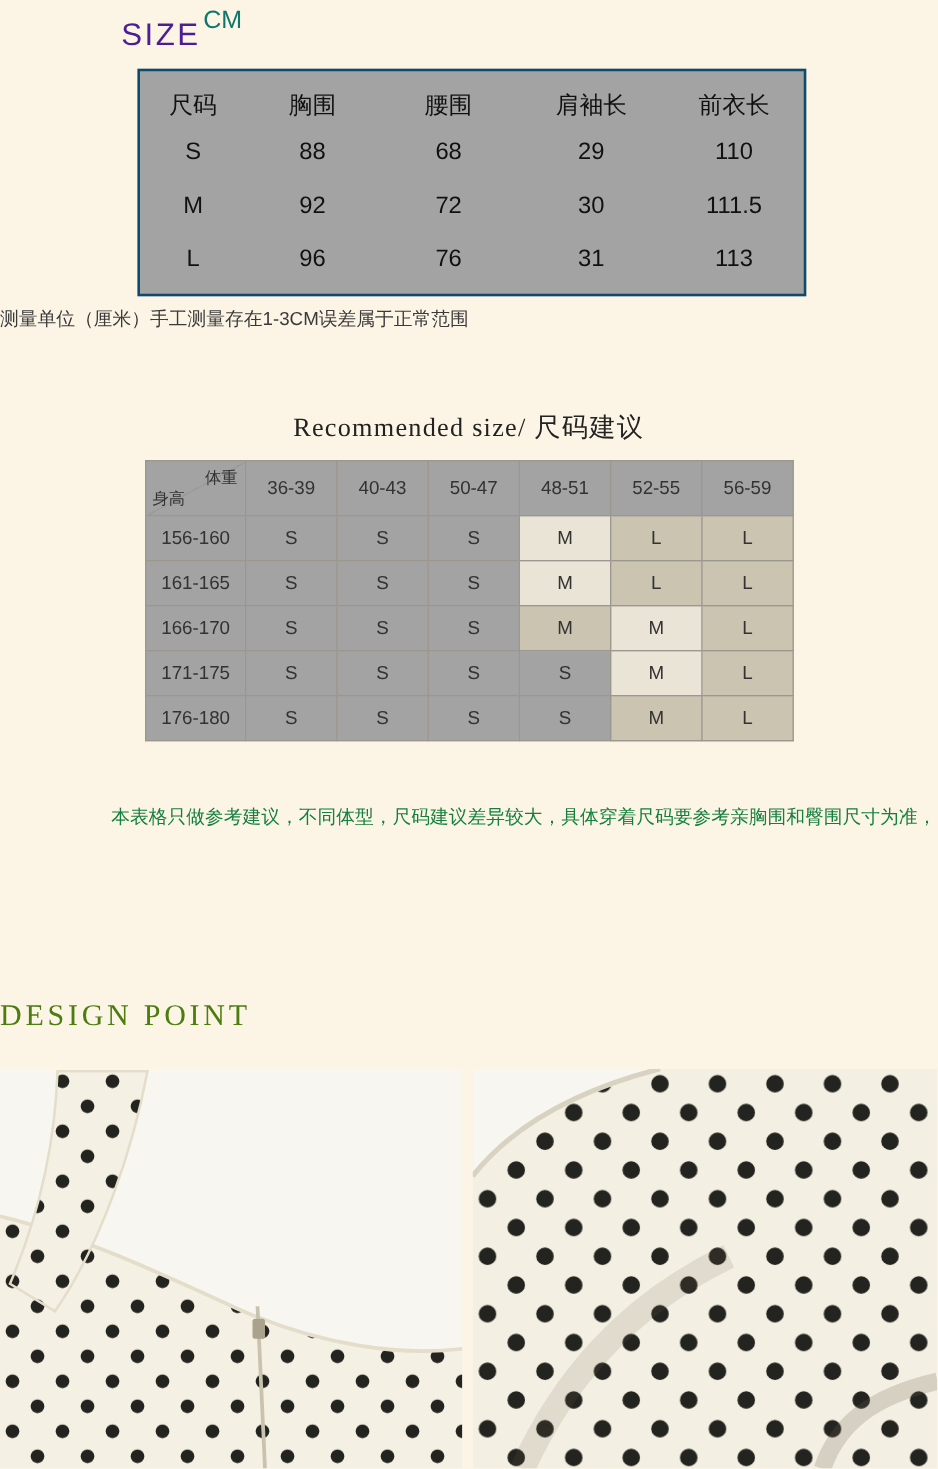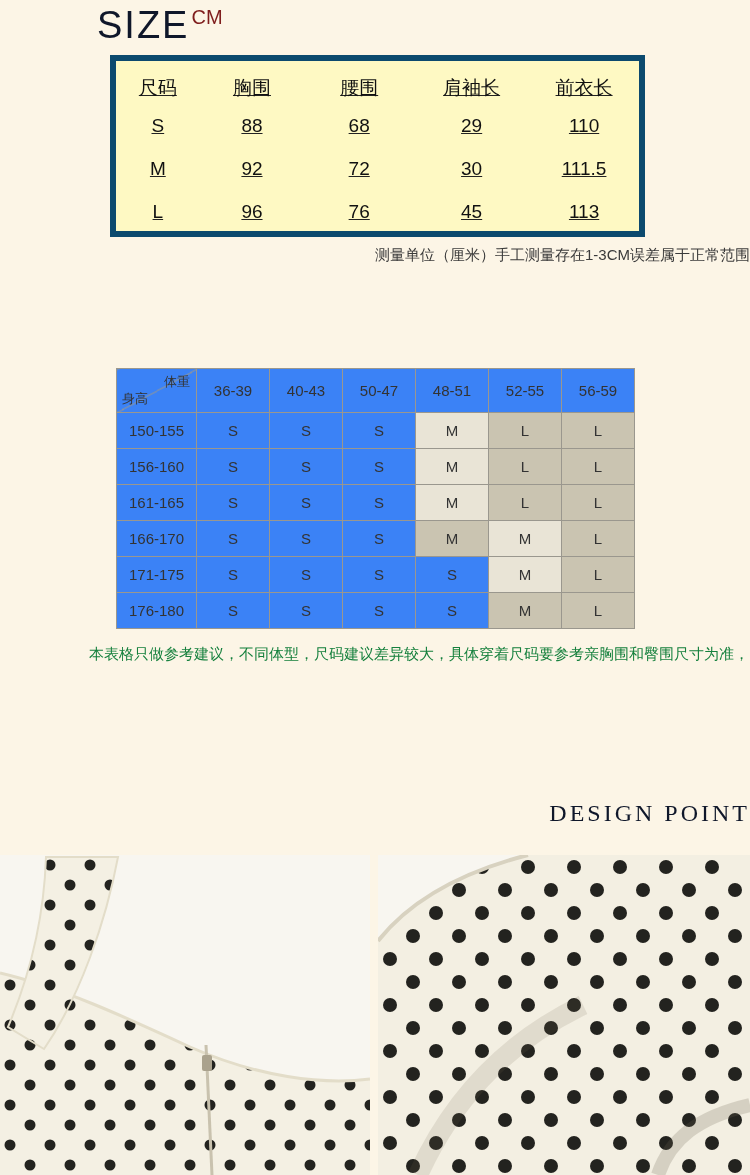--- a/index.html
+++ b/index.html
@@ -5,43 +5,43 @@
   * { margin:0; padding:0; box-sizing:border-box; }
   html,body { background:#fcf5e6; }
   .page {
     position:relative; width:750px; height:1175px; margin:0 auto;
     background:#fcf5e6; overflow:hidden;
     font-family:"Liberation Sans","DejaVu Sans",sans-serif; color:#222;
   }
 
   
   .size-head { position:absolute; left:97px; top:6px; line-height:1; }
-  .size-word { font-size:38px; letter-spacing:2px; color:#0f172a; }
-  .size-unit { font-size:20px; vertical-align:14px; margin-left:2px; color:#7f1d1d; }
+  .size-word { font-size:25px; letter-spacing:2px; color:#4c1d95; }
+  .size-unit { font-size:20px; vertical-align:14px; margin-left:2px; color:#0f766e; }
 
   
   .size-box {
     position:absolute; left:110px; top:55px; width:535px; height:182px;
-    background:#fef9c3; border:6px solid #0c4a6e;text-decoration:underline;
+    background:#a3a3a3; border:2px solid #0c4a6e;
   }
   .size-table { width:100%; height:172px; border-collapse:collapse; table-layout:fixed; text-align:center; }
   .size-table th { font-weight:normal; font-size:19px; height:44px; padding-top:10px; color:#111; }
   .size-table td { font-size:19px; height:38px; color:#111; }
 
-  .measure-note { position:absolute; top:246px; left:0; width:100%; text-align:right; font-size:15px; color:#3a3a3a; }
+  .measure-note { position:absolute; top:246px; left:0; width:100%; text-align:left; font-size:15px; color:#3a3a3a; }
 
   
   .rec-title {
     position:absolute; top:328px; left:0; width:100%; text-align:center;
     font-family:"Liberation Serif","DejaVu Serif",serif; font-weight:normal;
     font-size:21px; letter-spacing:1px; color:#222;
   }
   .rec-table {
     position:absolute; left:116px; top:368px; border-collapse:collapse;
-    font-size:15px; text-align:center; color:#333; background:#3b82f6;
+    font-size:15px; text-align:center; color:#333; background:#a3a3a3;
   }
   .rec-table th, .rec-table td { border:1px solid #9a978e; font-weight:normal; }
   .rec-table thead th { width:73px; height:44px; font-size:15px; }
   .rec-table tbody th { width:80px; height:36px; font-size:15px; }
   .rec-table tbody td { width:73px; height:36px; font-size:15px; }
   .rec-table td[data-shade="l"] { background:#e9e4d6; }
   .rec-table td[data-shade="d"] { background:#cac4b1; }
 
   .diag {
     width:80px; position:relative;
@@ -49,23 +49,23 @@
   }
   .diag-top { position:absolute; top:4px; right:6px; font-size:13px; }
   .diag-bottom { position:absolute; bottom:4px; left:5px; font-size:13px;margin-top:14px; }
 
   .rec-note { position:absolute; left:0; width:100%; text-align:center; font-size:15px; color:#15803d; line-height:23px;margin-left:44px; }
   .rec-note.l1 { top:642px; }
   .rec-note.l2 { top:665px; }
 
   
   .design-title {
-    position:absolute; top:800px; left:0; width:100%; text-align:right;
+    position:absolute; top:800px; left:0; width:100%; text-align:left;
     font-family:"Liberation Serif","DejaVu Serif",serif; font-weight:normal;
-    font-size:24px; letter-spacing:3px; color:#0f172a;
+    font-size:24px; letter-spacing:3px; color:#4d7c0f;
   }
 
   
   .photos { position:absolute; left:0; top:855px; width:750px; display:flex; gap:8px; }
   .photo { display:block; width:370px; height:320px; overflow:hidden; }
   .photo svg { display:block; }
 </style>
 </head>
 <body>
 
@@ -105,55 +105,47 @@
           <td>M</td>
           <td>92</td>
           <td>72</td>
           <td>30</td>
           <td>111.5</td>
         </tr>
         <tr>
           <td>L</td>
           <td>96</td>
           <td>76</td>
-          <td>45</td>
+          <td>31</td>
           <td>113</td>
         </tr>
       </tbody>
     </table>
   </div>
 
   <p class="measure-note">测量单位（厘米）手工测量存在1-3CM误差属于正常范围</p>
 
+  <h2 class="rec-title">Recommended size/ 尺码建议</h2>
 
   <table class="rec-table">
     <thead>
       <tr>
         <th class="diag">
           <span class="diag-top">体重</span>
           <span class="diag-bottom">身高</span>
         </th>
         <th>36-39</th>
         <th>40-43</th>
         <th>50-47</th>
         <th>48-51</th>
         <th>52-55</th>
         <th>56-59</th>
       </tr>
     </thead>
     <tbody>
-      <tr>
-        <th>150-155</th>
-        <td data-shade="w">S</td>
-        <td data-shade="w">S</td>
-        <td data-shade="w">S</td>
-        <td data-shade="l">M</td>
-        <td data-shade="d">L</td>
-        <td data-shade="d">L</td>
-      </tr>
       <tr>
         <th>156-160</th>
         <td data-shade="w">S</td>
         <td data-shade="w">S</td>
         <td data-shade="w">S</td>
         <td data-shade="l">M</td>
         <td data-shade="d">L</td>
         <td data-shade="d">L</td>
       </tr>
       <tr>

